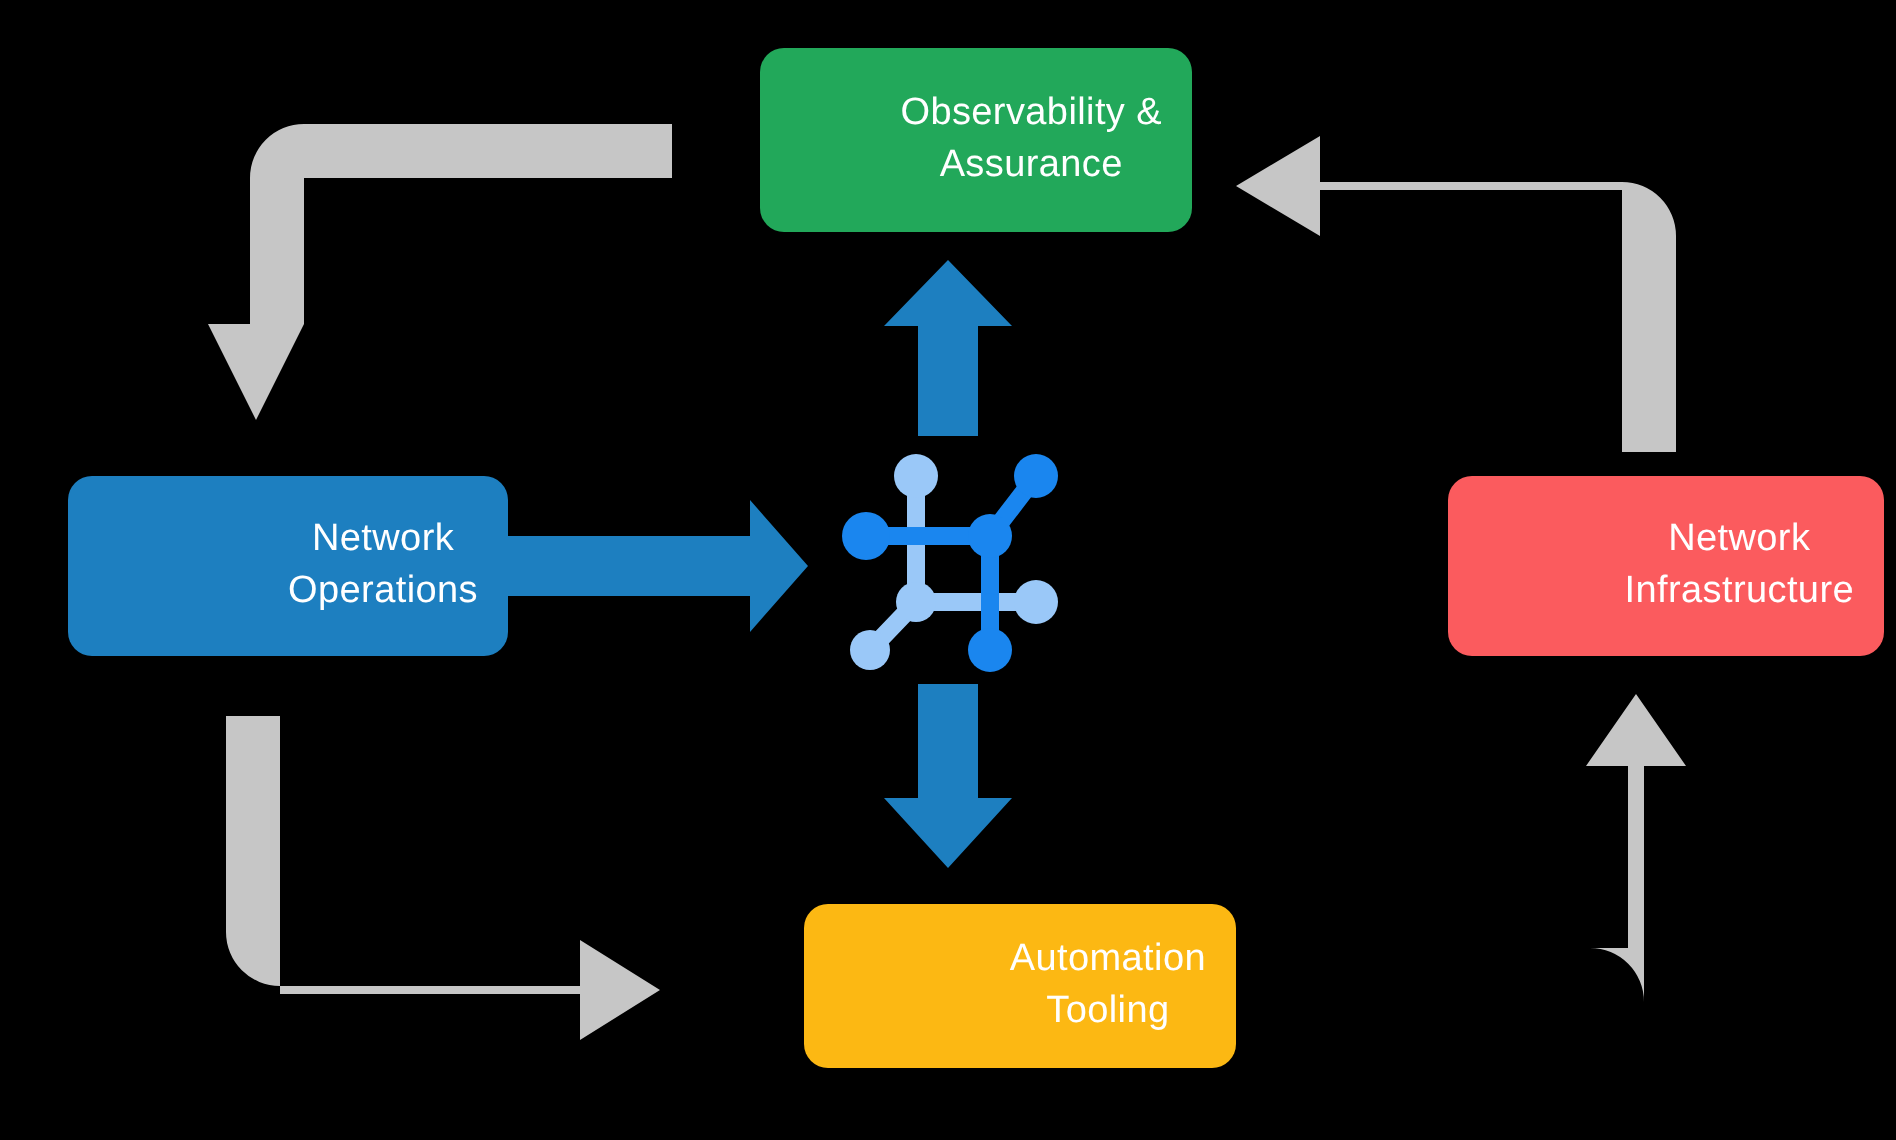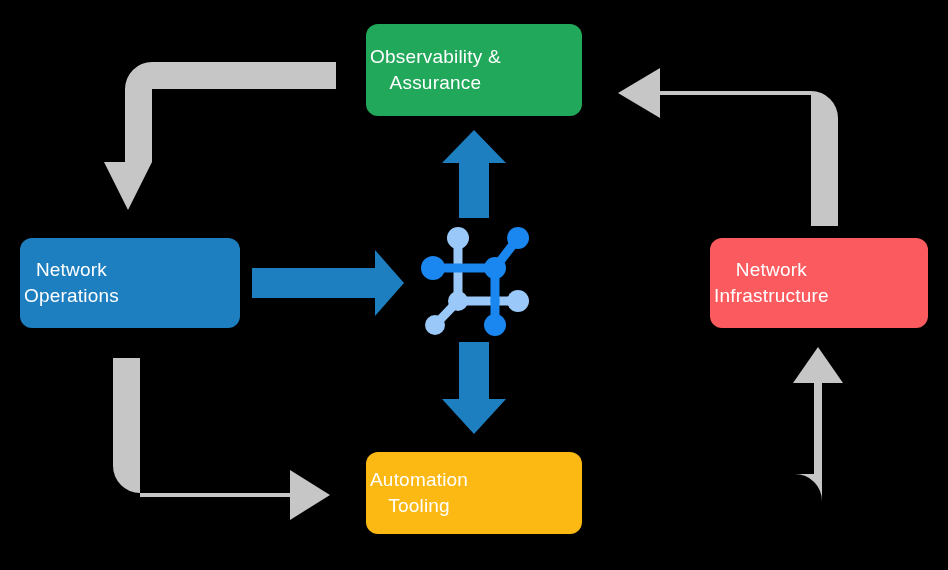--- a/index.html
+++ b/index.html
@@ -22,49 +22,50 @@
     position: absolute;
     left: 0;
     top: 0;
     width: 948px;
     height: 570px;
   }
   .node-box {
     position: absolute;
     display: flex;
     align-items: center;
-    justify-content: flex-start;
+    justify-content: flex-end;
     text-align: center;
     border-radius: 12px;
     color: #ffffff;
     font-size: 19px;
     line-height: 1.35;
     font-weight: 400;
     letter-spacing: 0.2px;
     box-sizing: border-box;
-    padding: 6px 4px;
+    padding: 6px 15px;
+    margin-left: 14px;
   }
   .node-box span {
     display: block;
     white-space: pre-line;
   }
   #box-observability {
     left: 366px;  top: 24px;   width: 216px; height: 92px;
     background: #22a85a;
   }
   #box-network-operations {
     left: 20px;   top: 238px;  width: 220px; height: 90px;
     background: #1d7fc0;
   }
   #box-network-infrastructure {
     left: 710px;  top: 238px;  width: 218px; height: 90px;
     background: #fb5b5e;
   }
   #box-automation-tooling {
-    left: 366px;  top: 452px;  width: 216px; height: 82px;
+    left: 388px;  top: 452px;  width: 216px; height: 82px;
     background: #fcb813;
   }
   #center-icon {
     position: absolute;
     left: 418px;
     top: 222px;
     width: 118px;
     height: 115px;
   }
 </style>

